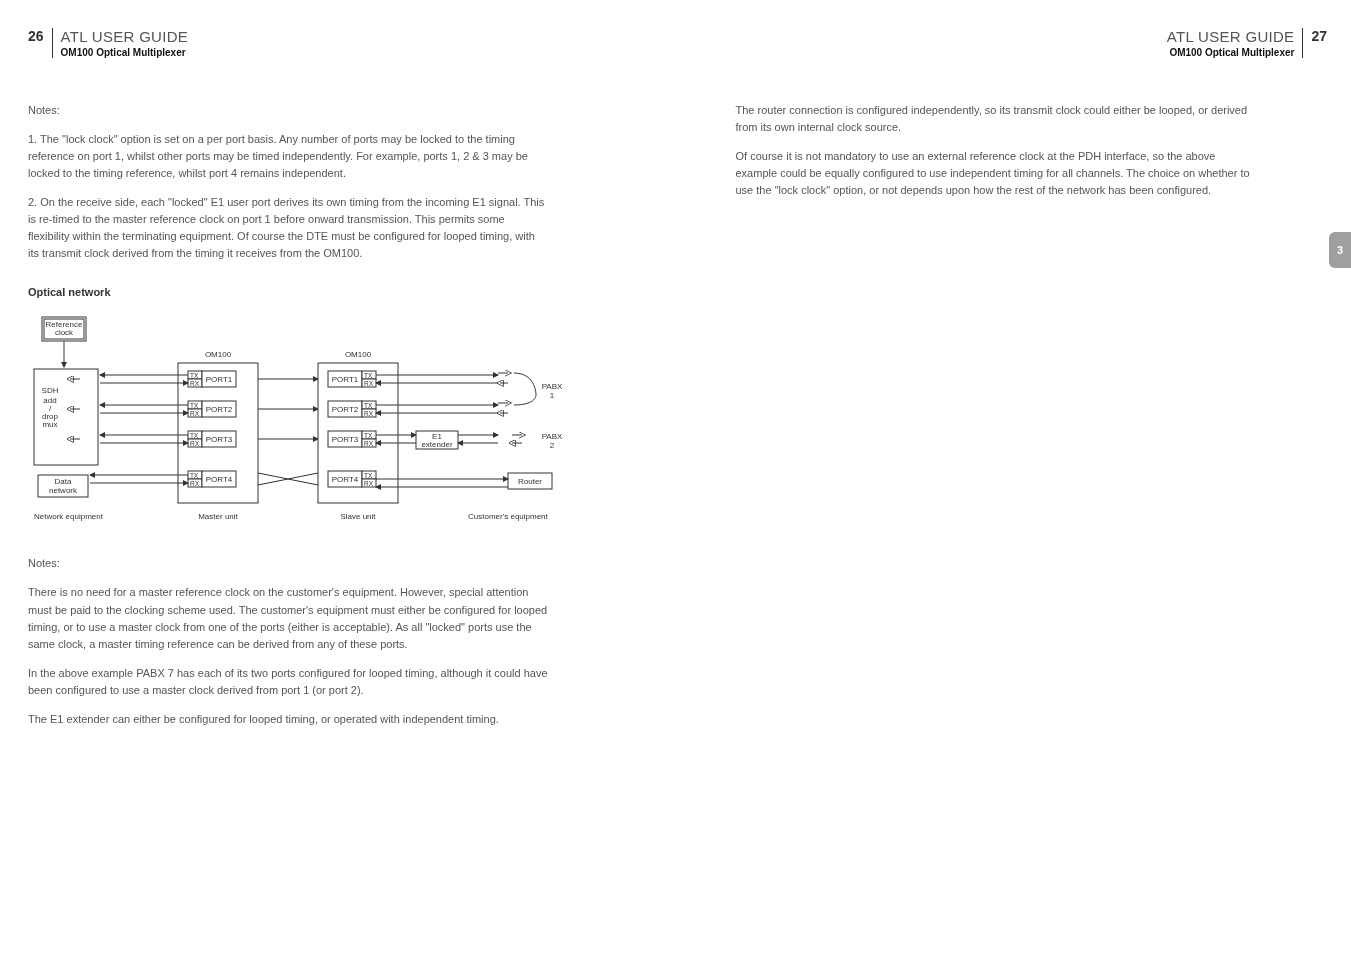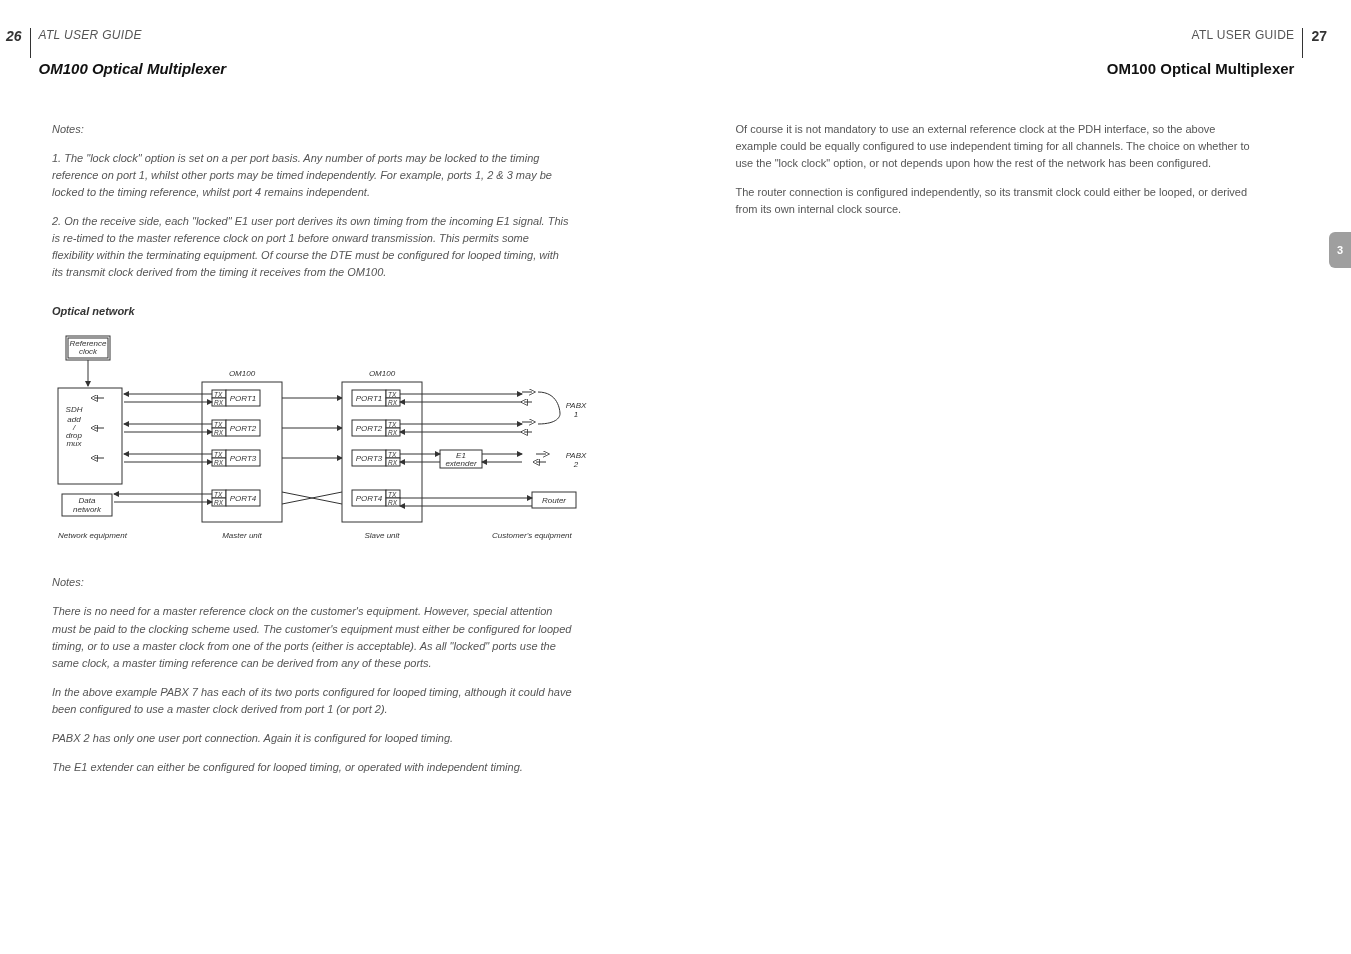--- a/index.html
+++ b/index.html
@@ -14,36 +14,36 @@
   .spread {
     display: flex;
     width: 100%;
     height: 100%;
   }
   .page {
     width: 50%;
     padding: 28px 40px 40px 40px;
     position: relative;
   }
-  .page-left { padding-left: 6px; padding-right: 60px; font-style: italic; }
+  .page-left { padding-left: 28px; padding-right: 60px; }
   .page-right { padding-left: 60px; padding-right: 24px; }
 
   
   .header-left { display: flex; align-items: flex-start; gap: 8px; margin-bottom: 44px; }
   .header-right { display: flex; justify-content: flex-end; align-items: flex-start; gap: 8px; margin-bottom: 44px; }
   .pg-num { font-size: 14px; font-weight: bold; color: #333; }
   .vbar { width: 1px; height: 30px; background: #333; }
   .hdr-lines { display: flex; flex-direction: column; }
   .hdr-lines.right { text-align: right; }
-  .hdr-top { font-size: 12px; color: #555; letter-spacing: 0.3px; }
-  .hdr-sub { font-size: 15px; font-weight: bold; color: #111; margin-top: 18px; }
+  .hdr-top { font-size: 15px; color: #555; letter-spacing: 0.3px; }
+  .hdr-sub { font-size: 10px; font-weight: bold; color: #111; margin-top: 2px; }
 
   
   .body-col { max-width: 520px; font-size: 11px; line-height: 1.55; color: #555; }
-  .page-left .body-col { margin-left: 46px; }
+  .page-left .body-col { }
   .page-right .body-col { margin-left: 0; }
   .body-col p, .body-col .notes-label, .body-col .section-title { margin-bottom: 12px; }
   .notes-label { color: #555; }
   .section-title { font-weight: bold; color: #333; margin-top: 22px; margin-bottom: 10px; }
 
   
   .side-tab {
     position: absolute;
     right: 0;
     top: 232px;
@@ -245,37 +245,36 @@
             <text class="node-text-c" x="190" y="206">Master unit</text>
             <text class="node-text-c" x="330" y="206">Slave unit</text>
             <text class="node-text" x="440" y="206">Customer's equipment</text>
           </svg>
         </div>
       </div>
 
       <p class="notes-label">Notes:</p>
       <p>There is no need for a master reference clock on the customer's equipment. However, special attention must be paid to the clocking scheme used. The customer's equipment must either be configured for looped timing, or to use a master clock from one of the ports (either is acceptable). As all "locked" ports use the same clock, a master timing reference can be derived from any of these ports.</p>
       <p>In the above example PABX 7 has each of its two ports configured for looped timing, although it could have been configured to use a master clock derived from port 1 (or port 2).</p>
-      <p>PABX 2 has only one user port connection. Again it is configured for looped timing.</p>
       <p>The E1 extender can either be configured for looped timing, or operated with independent timing.</p>
     </div>
   </div>
 
   <div class="page page-right">
     <div class="header-right">
       <div class="hdr-lines right">
         <span class="hdr-top">ATL USER GUIDE</span>
         <span class="hdr-sub">OM100 Optical Multiplexer</span>
       </div>
       <span class="vbar"></span>
       <span class="pg-num">27</span>
     </div>
 
     <div class="body-col">
+      <p>The router connection is configured independently, so its transmit clock could either be looped, or derived from its own internal clock source.</p>
       <p>Of course it is not mandatory to use an external reference clock at the PDH interface, so the above example could be equally configured to use independent timing for all channels. The choice on whether to use the "lock clock" option, or not depends upon how the rest of the network has been configured.</p>
-      <p>The router connection is configured independently, so its transmit clock could either be looped, or derived from its own internal clock source.</p>
     </div>
 
     <div class="side-tab">
       <span>3</span>
     </div>
   </div>
 </div>
 
 </body></html>

